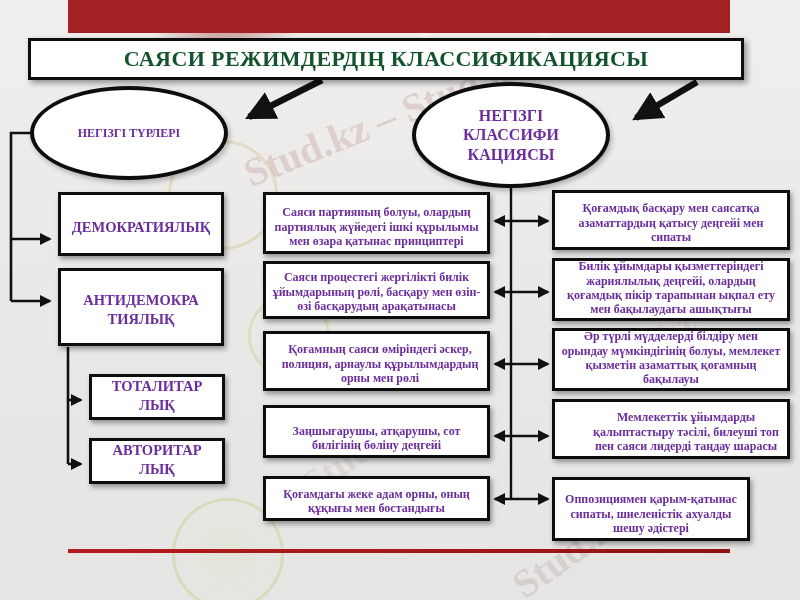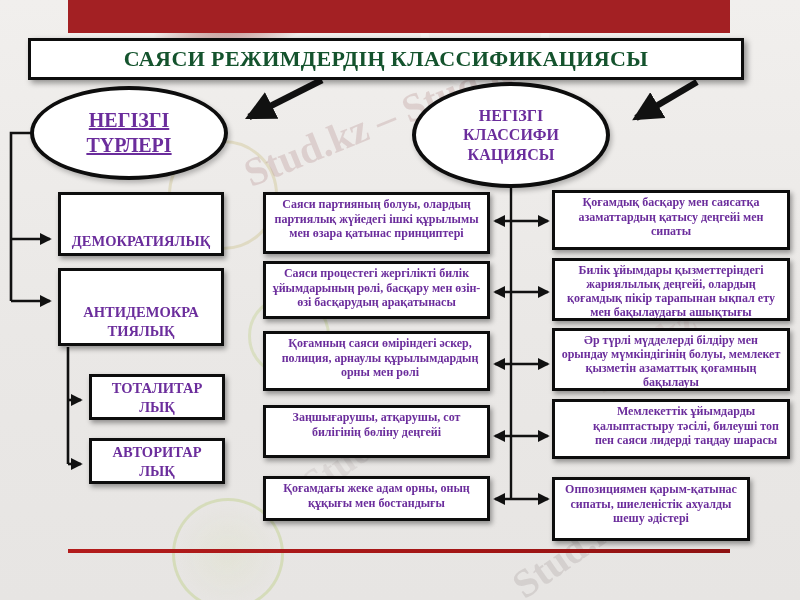--- a/index.html
+++ b/index.html
@@ -13,33 +13,33 @@
     position:absolute; left:28px; top:38px; width:716px; height:42px; box-sizing:border-box;
     background:#fff; border:3px solid #0d0d0d; box-shadow:3px 3px 6px rgba(0,0,0,.4);
     display:flex; align-items:center; justify-content:center;
   }
   .title-box span { color:#14532d; font-weight:bold; font-size:22px; letter-spacing:.4px; }
   .ellipse {
     position:absolute; box-sizing:border-box; background:#fff; border:4px solid #0d0d0d;
     border-radius:50%; display:flex; align-items:center; justify-content:center;
     text-align:center; color:#6b2d9c; font-weight:bold; box-shadow:2px 3px 5px rgba(0,0,0,.25);
   }
-  .el-left  { left:30px;  top:86px; width:198px; height:94px;  font-size:20px;text-decoration:underline; }
+  .el-left  { left:30px;  top:86px; width:198px; height:94px;  font-size:12px; }
   .el-right { left:412px; top:82px; width:198px; height:106px; font-size:16px; }
   .el-left span  { width:110px; line-height:1.25; }
   .el-right span { width:118px; line-height:1.2; }
   .box {
     position:absolute; box-sizing:border-box; background:#fff; border:3px solid #0d0d0d;
-    display:flex; align-items:flex-start; justify-content:center; text-align:center;
+    display:flex; align-items:flex-end; justify-content:center; text-align:center;
     color:#6b2d9c; font-weight:bold; box-shadow:2px 3px 5px rgba(0,0,0,.38);
     padding:2px 5px; overflow:hidden;
   }
   .big   { font-size:14.5px; line-height:1.3; }
   .small { font-size:12px;  line-height:1.22; }
-  .align-top { align-items:flex-end; padding-top:8px; }
+  .align-top { align-items:center; padding-top:8px; }
   .overlay { position:absolute; left:0; top:0; }
   .redline { position:absolute; left:68px; top:549px; width:662px; height:3.5px;
              background:linear-gradient(90deg,#b31c1c 0%,#a31616 60%,#8e1212 100%); }
   .wm { position:absolute; font-weight:bold; color:rgba(185,145,145,.32);
         white-space:nowrap; pointer-events:none; }
   .blob { position:absolute; border-radius:50%; pointer-events:none; }
 </style>
 </head>
 <body>
 

